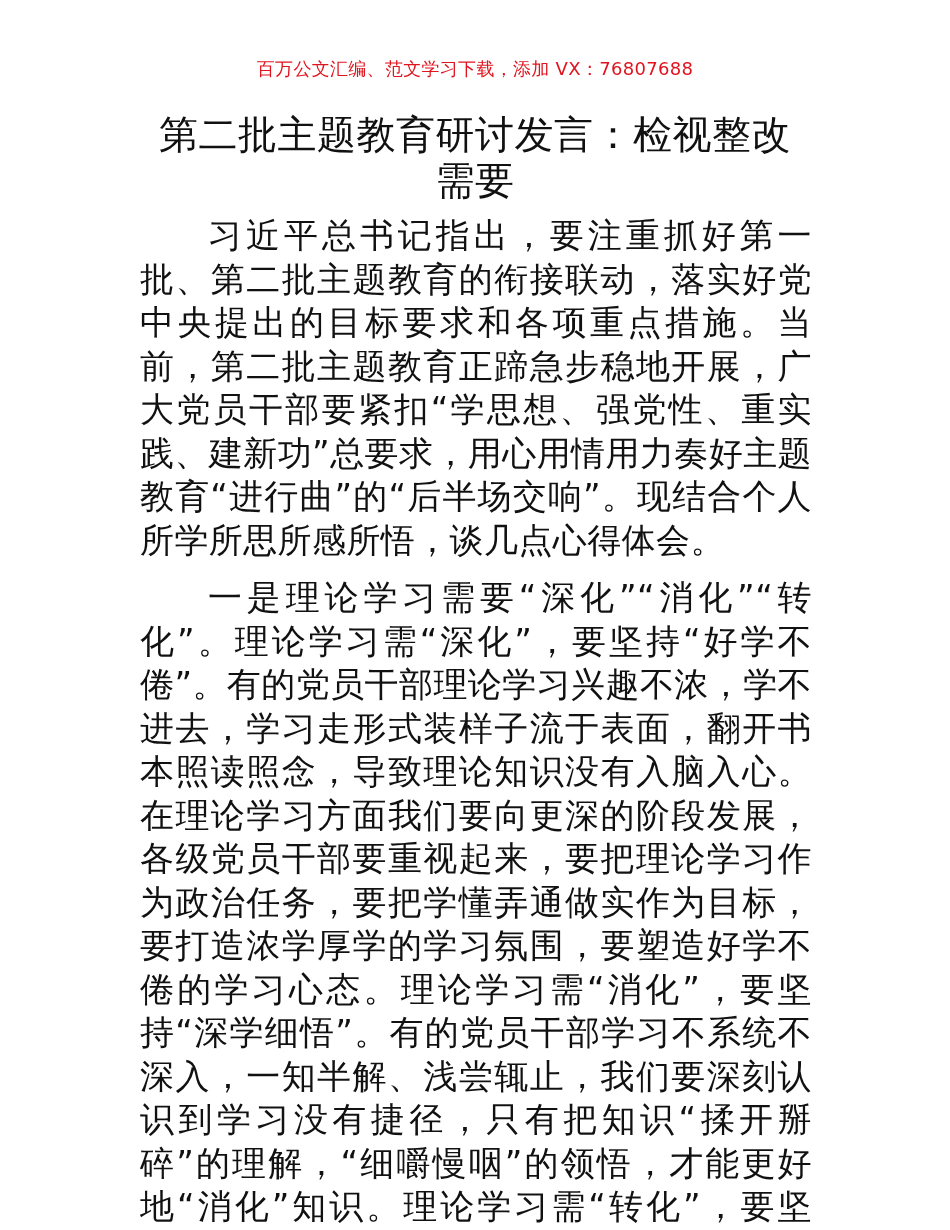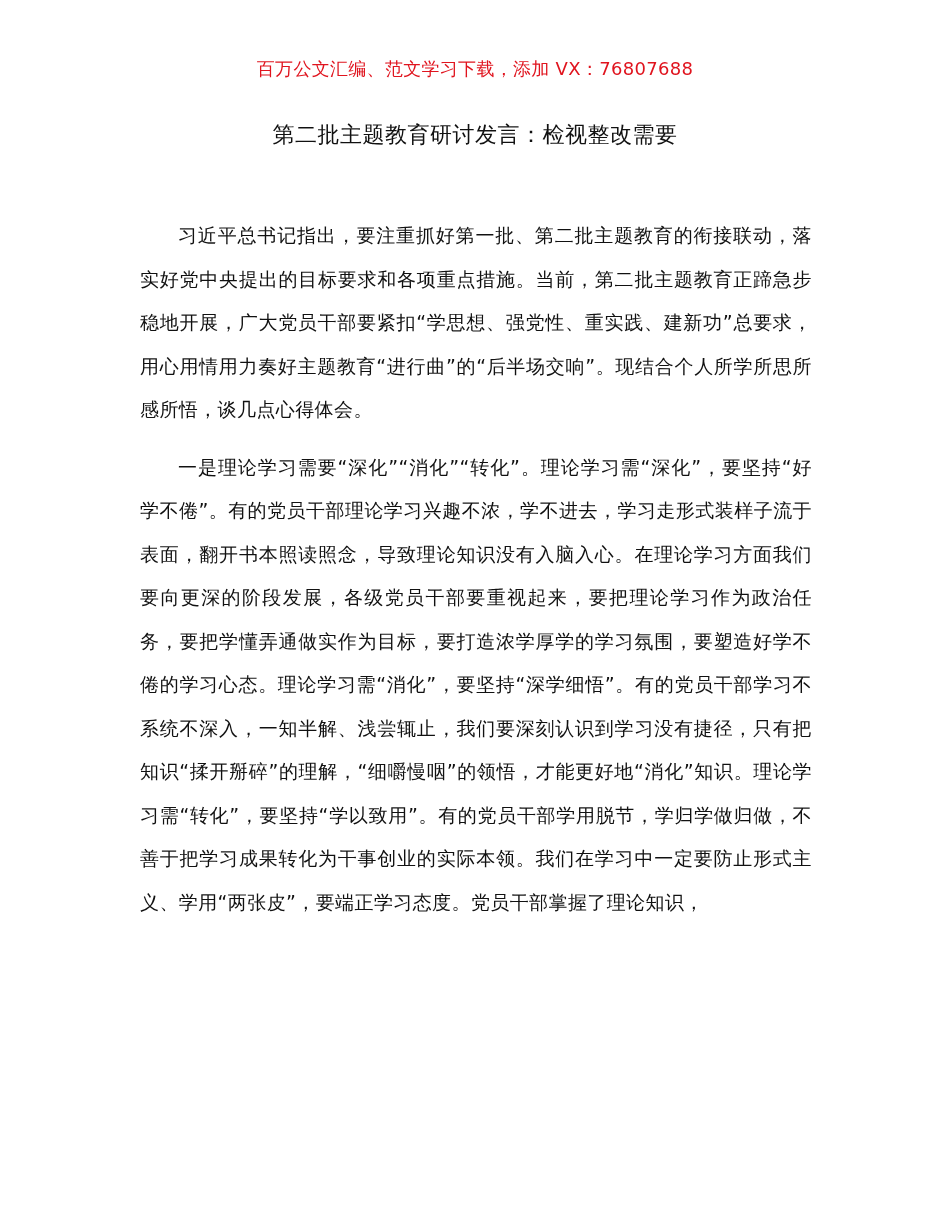--- a/index.html
+++ b/index.html
@@ -32,39 +32,39 @@
       font-size: 18px;
       line-height: 26px;
       letter-spacing: 0.3px;
     }
     .doc-title {
       position: absolute;
       top: 112px;
       left: 140px;
       width: 670px;
       text-align: center;
-      font-size: 22px;
+      font-size: 39px;
       line-height: 46px;
       font-weight: normal;
       margin: 0;
       color: #111111;
       letter-spacing: 0.5px;
     }
     .doc-title span {
       display: block;
     }
     .doc-body {
       position: absolute;
       top: 214px;
       left: 140px;
       width: 672px;
     }
     .para {
       margin: 0;
-      font-size: 19px;
+      font-size: 34px;
       line-height: 43.5px;
       text-align: justify;
       text-indent: 2em;
       letter-spacing: 0.4px;
       word-break: break-all;
     }
     .para + .para {
       margin-top: 14px;
     }
   </style>

